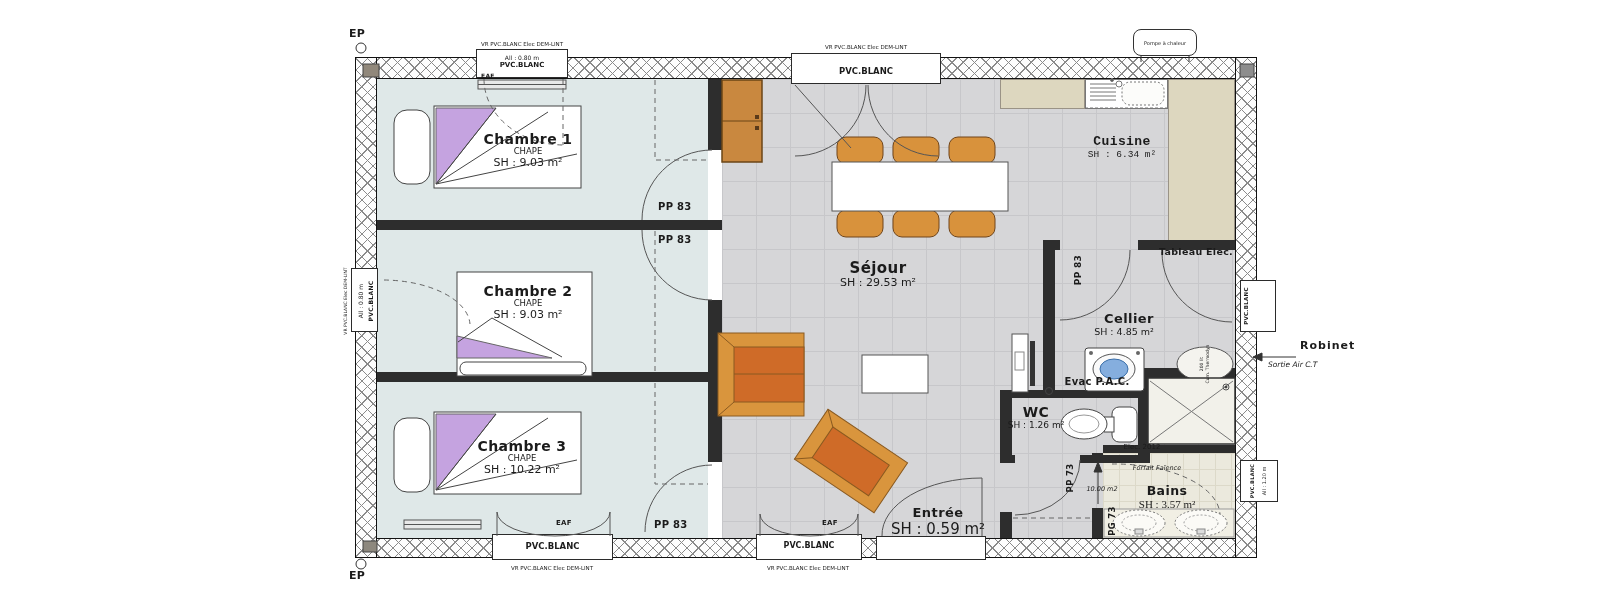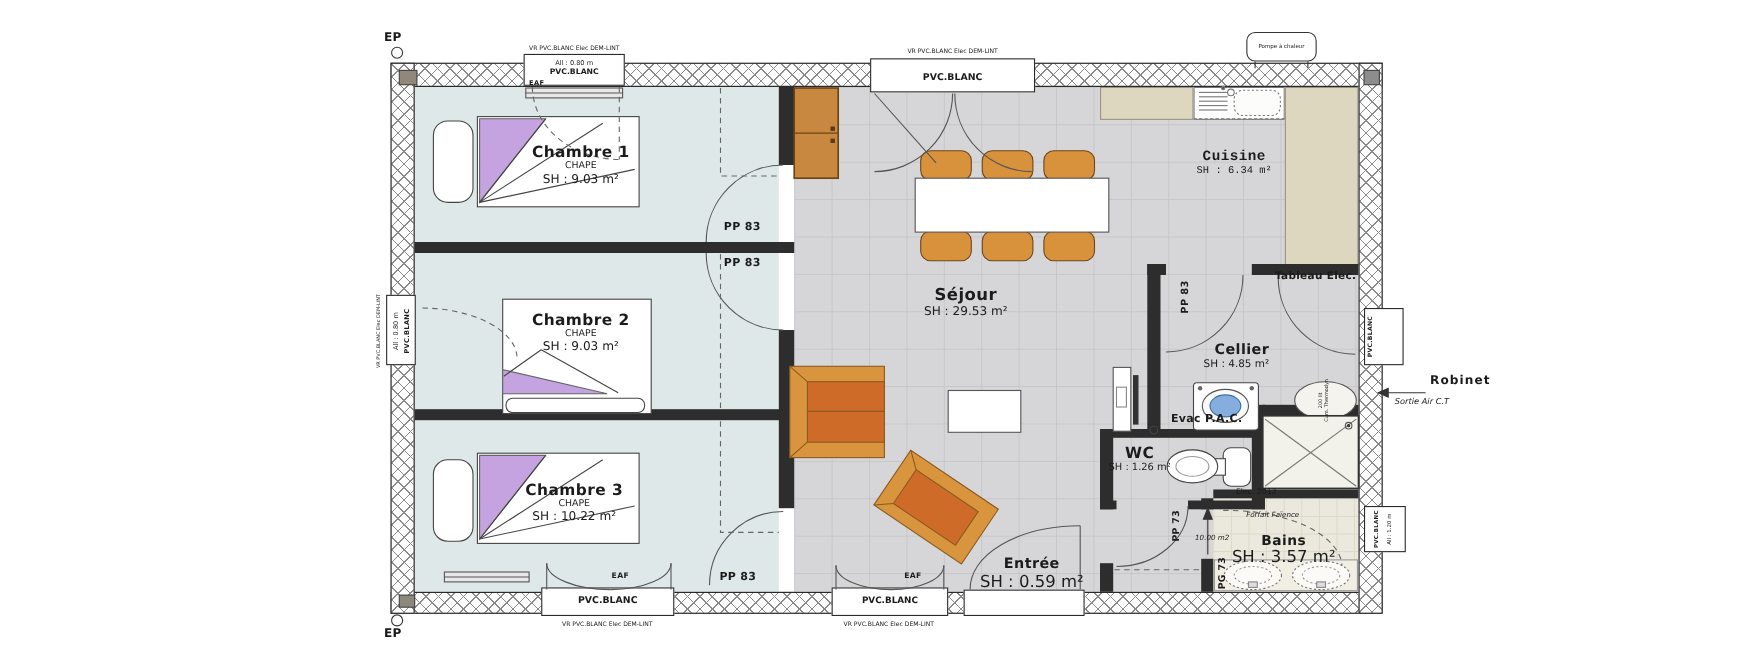--- a/index.html
+++ b/index.html
@@ -296,21 +296,21 @@
   <div class="room" style="left:1124px;top:312px;">
     <div class="rn" style="font-size:13px;text-align:right;">Cellier</div>
     <div style="font-size:9.5px;">SH : 4.85 m²</div>
   </div>
   <div class="room" style="left:1000px;top:404px;margin-left:36px;">
     <div class="rn" style="font-size:14px;">WC</div>
     <div style="font-size:9px;">SH : 1.26 m²</div>
   </div>
   <div class="room" style="left:1167px;top:484px;">
     <div class="rn" style="font-size:12.5px;">Bains</div>
-    <div style="font-size:15px;">SH : 3.57 m²</div>
+    <div style="font-size:11px;font-family:Liberation Serif, serif;">SH : 3.57 m²</div>
   </div>
   <div class="room" style="left:938px;top:506px;">
     <div class="rn" style="font-size:13px;">Entrée</div>
     <div style="font-size:15px;">SH : 0.59 m²</div>
   </div>
 
   <div class="t b" style="left:658px;top:201px;font-size:10px;">PP 83</div>
   <div class="t b" style="left:658px;top:234px;font-size:10px;">PP 83</div>
   <div class="t b" style="left:654px;top:519px;font-size:10px;">PP 83</div>
   <div class="t b tr" style="left:1078px;top:270px;font-size:9px;">PP 83</div>

